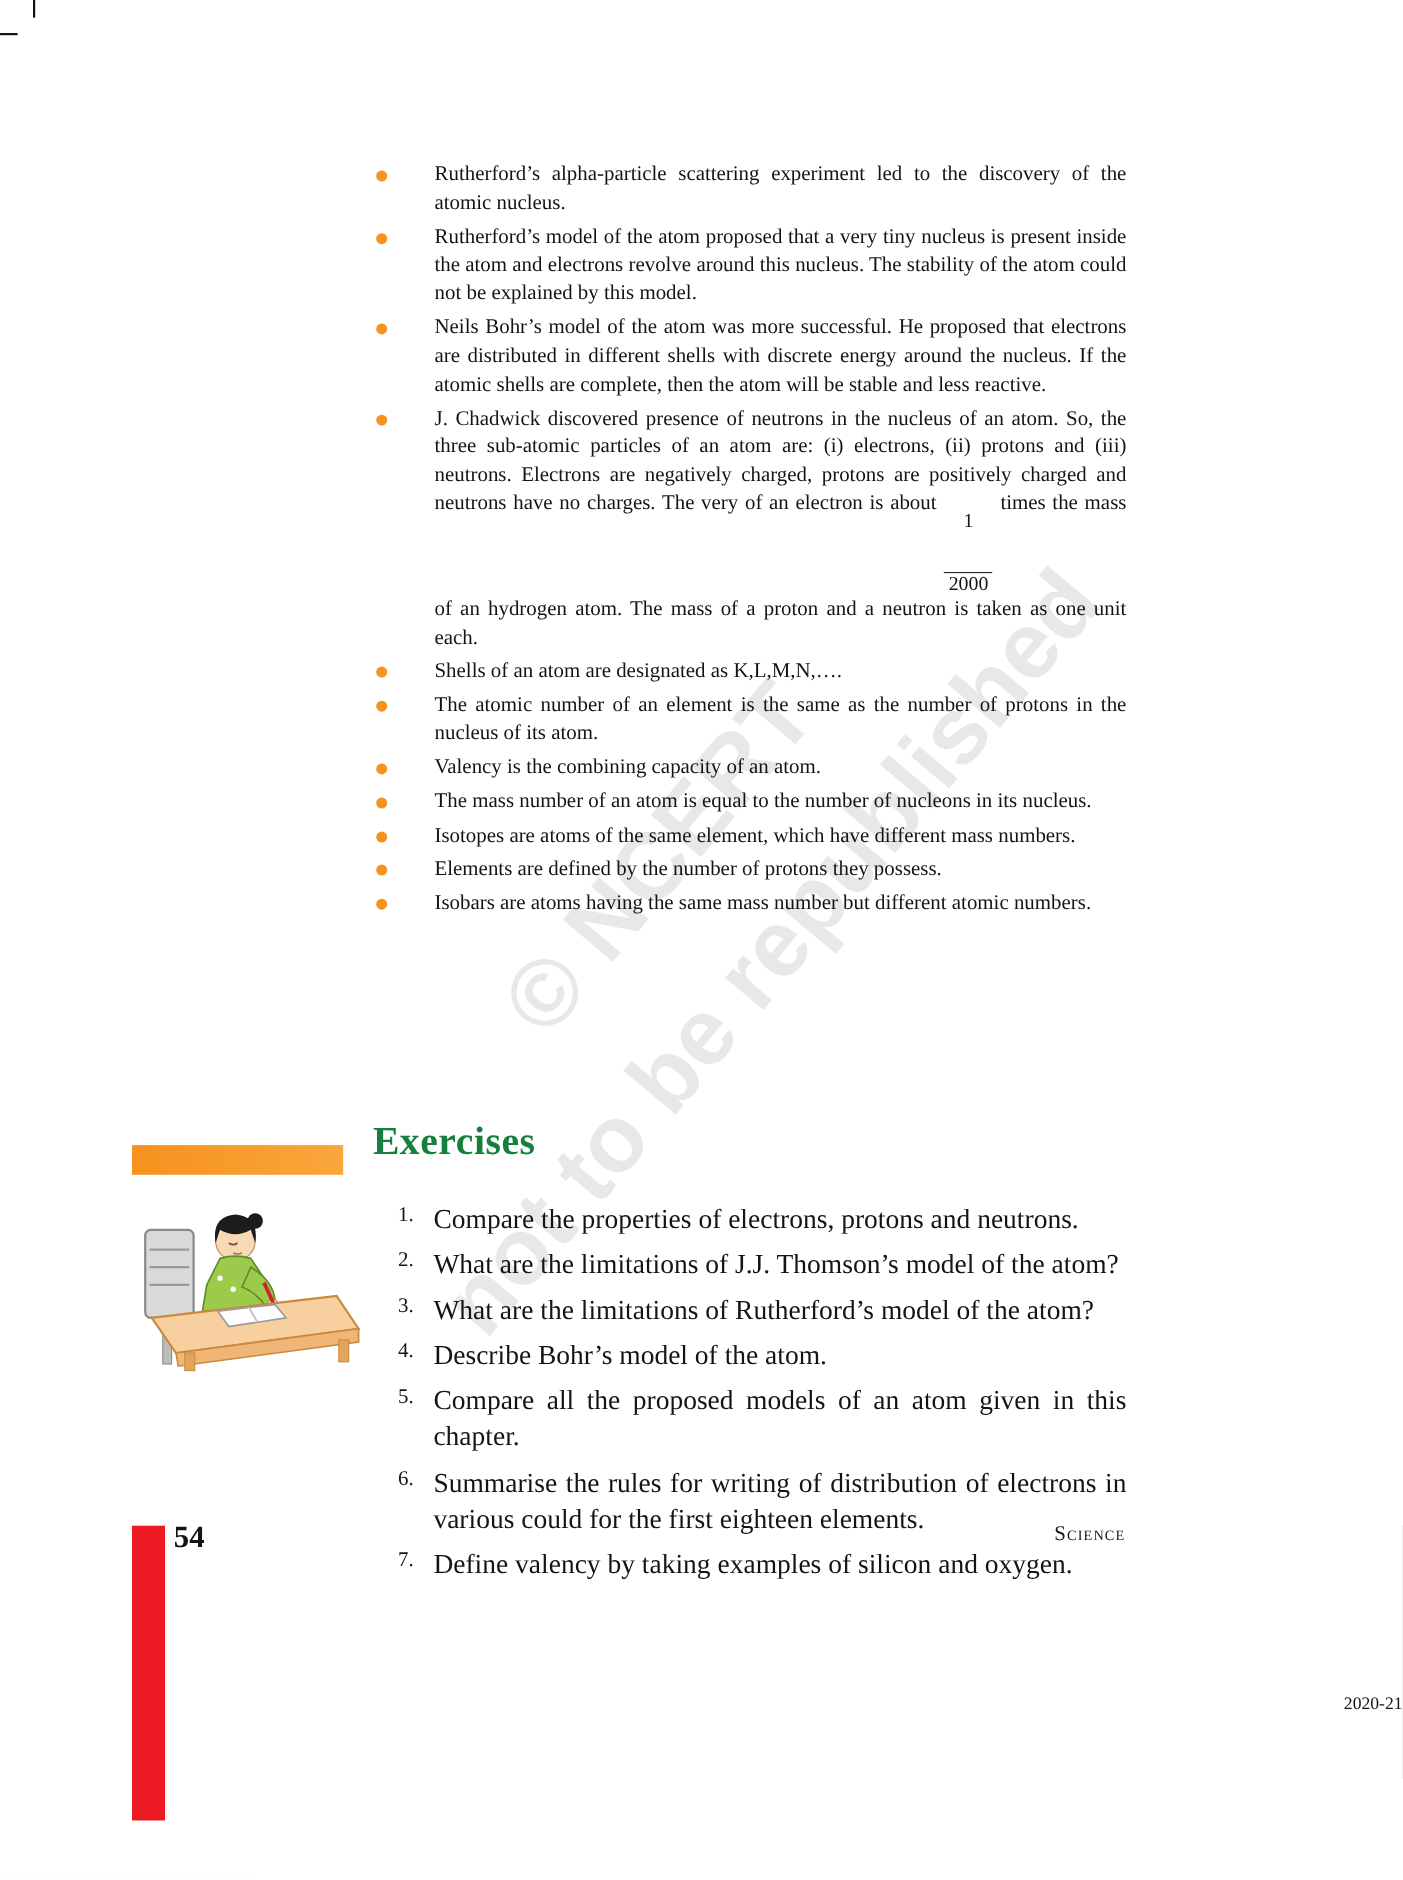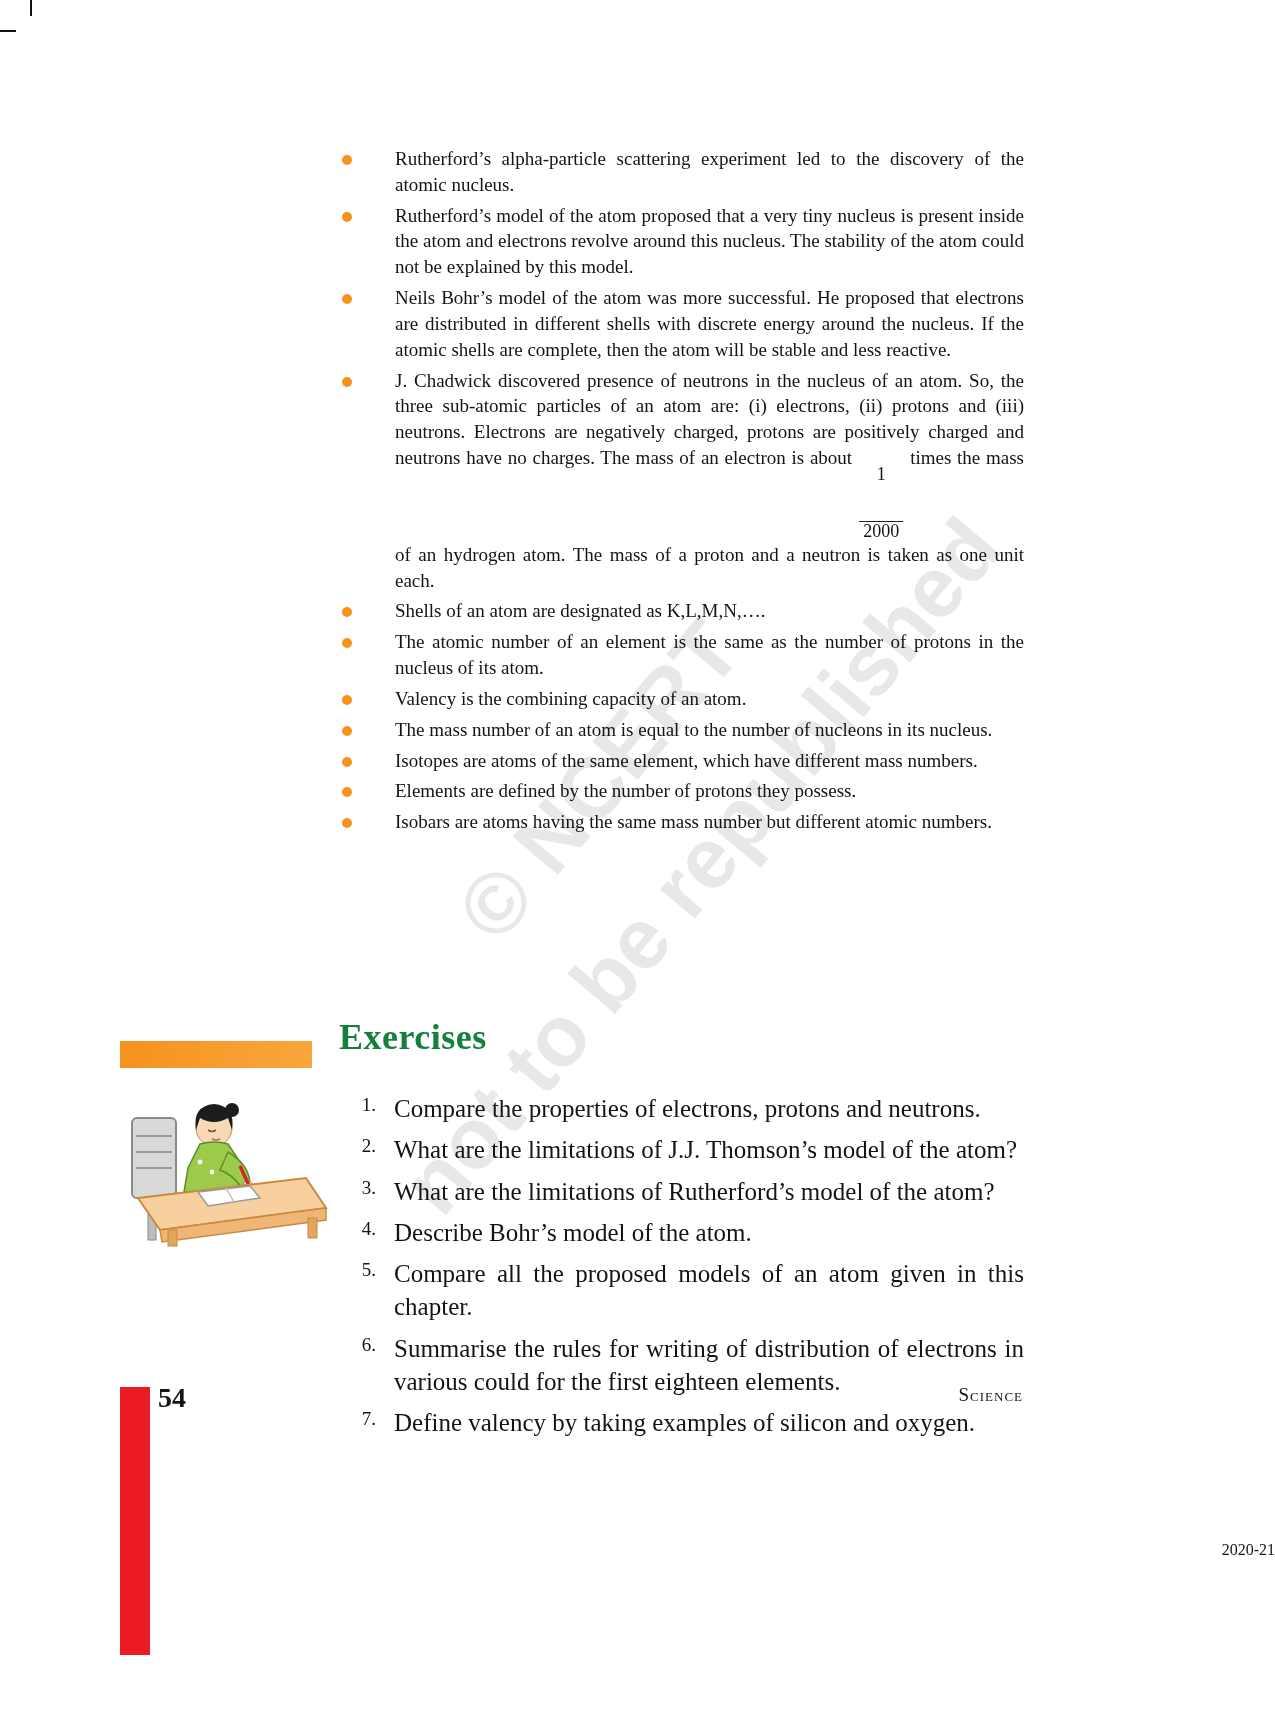--- a/index.html
+++ b/index.html
@@ -100,21 +100,21 @@
     </div>
 
     <div class="bullet">
       <span class="bullet-dot"></span>
       <div class="bullet-text">Neils Bohr’s model of the atom was more successful. He proposed that electrons are distributed in different shells with discrete energy around the nucleus. If the atomic shells are complete, then the atom will be stable and less reactive.</div>
     </div>
 
     <div class="bullet">
       <span class="bullet-dot"></span>
       <div class="bullet-text">
-        <span>J. Chadwick discovered presence of neutrons in the nucleus of an atom. So, the three sub-atomic particles of an atom are: (i) electrons, (ii) protons and (iii) neutrons. Electrons are negatively charged, protons are positively charged and neutrons have no charges. The mass of an electron is about</span><span class="frac">
+        <span>J. Chadwick discovered presence of neutrons in the nucleus of an atom. So, the three sub-atomic particles of an atom are: (i) electrons, (ii) protons and (iii) neutrons. Electrons are negatively charged, protons are positively charged and neutrons have no charges. The very of an electron is about</span><span class="frac">
             <span class="num">1</span>
             <span class="den">2000</span>
           </span><span>times the mass of an hydrogen atom. The mass of a proton and a neutron is taken as one unit each.</span>
       </div>
     </div>
 
     <div class="bullet">
       <span class="bullet-dot"></span>
       <div class="bullet-text">Shells of an atom are designated as K,L,M,N,….</div>
     </div>

